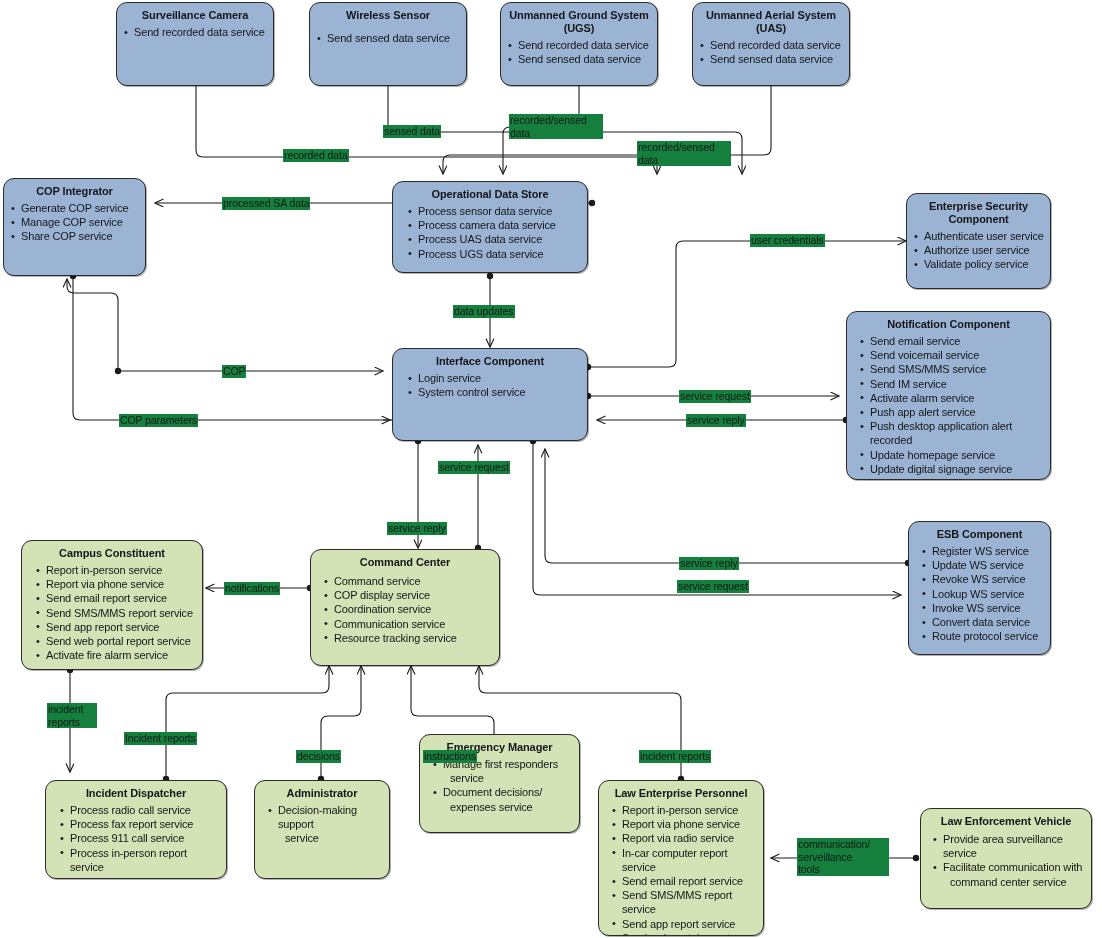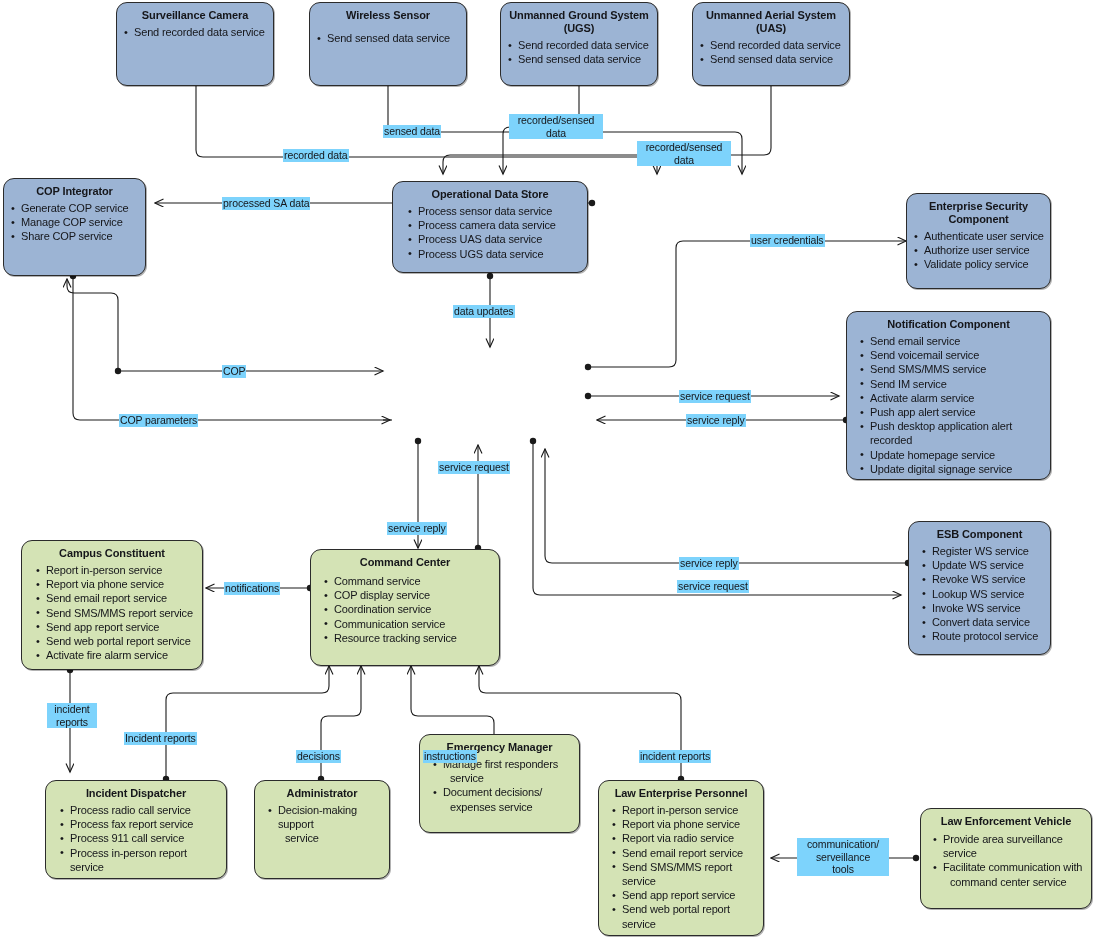--- a/index.html
+++ b/index.html
@@ -67,23 +67,22 @@
     font-size: 11px;
   }
   .node li .cont {
     display: block;
     padding-left: 7px;
   }
   .wire-label {
     position: absolute;
     font-size: 10.5px;
     color: #15161a;
-    background: #7dd3fc;
+    background: #15803d;
     line-height: 12.5px;
-    text-align: center;
     white-space: nowrap;
     padding: 0 1px;
     letter-spacing: -0.1px;
   }
   .wire-label.multi { white-space: normal; }
 </style>
 </head>
 <body>
 
 <div id="canvas">
@@ -222,20 +221,27 @@
       <span>Enterprise Security</span><br>
       <span>Component</span>
     </div>
     <ul style="margin-top:3px;">
       <li>Authenticate user service</li>
       <li>Authorize user service</li>
       <li>Validate policy service</li>
     </ul>
   </div>
 
+  <div class="node blue" style="left:392px; top:348px; width:196px; height:93px;">
+    <div class="node-title">Interface Component</div>
+    <ul style="padding-left:8px;">
+      <li>Login service</li>
+      <li>System control service</li>
+    </ul>
+  </div>
 
   <div class="node blue" style="left:846px; top:311px; width:205px; height:169px;">
     <div class="node-title">Notification Component</div>
     <ul style="padding-left:6px;">
       <li>Send email service</li>
       <li>Send voicemail service</li>
       <li>Send SMS/MMS service</li>
       <li>Send IM service</li>
       <li>Activate alarm service</li>
       <li>Push app alert service</li>
@@ -316,20 +322,21 @@
       </li>
     </ul>
   </div>
 
   <div class="node green" style="left:598px; top:780px; width:166px; height:156px;">
     <div class="node-title">Law Enterprise Personnel</div>
     <ul style="padding-left:6px;">
       <li>Report in-person service</li>
       <li>Report via phone service</li>
       <li>Report via radio service</li>
+      <li>In-car computer report service</li>
       <li>Send email report service</li>
       <li>Send SMS/MMS report service</li>
       <li>Send app report service</li>
       <li>Send web portal report service</li>
 
     </ul>
   </div>
 
   <div class="node green" style="left:920px; top:808px; width:172px; height:101px;">
     <div class="node-title">Law Enforcement Vehicle</div>

